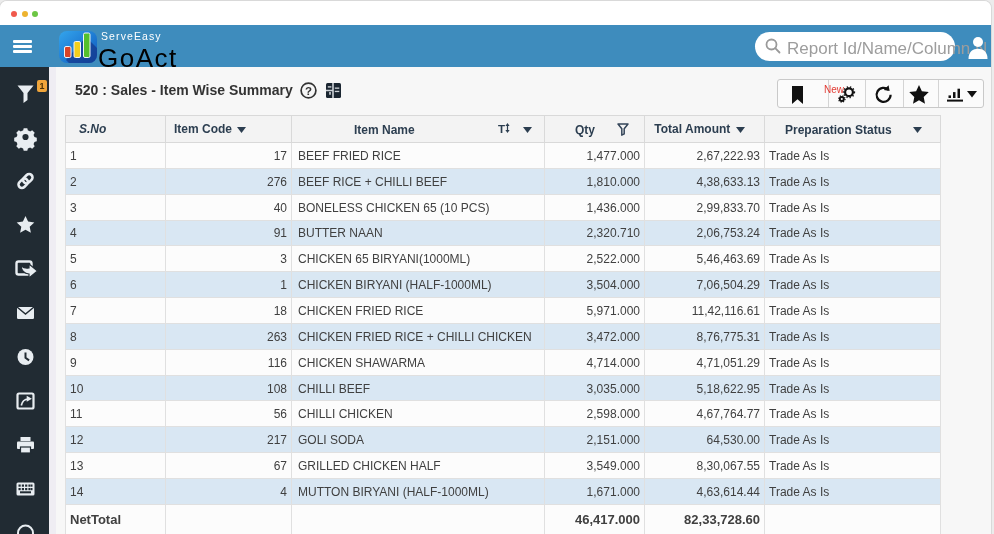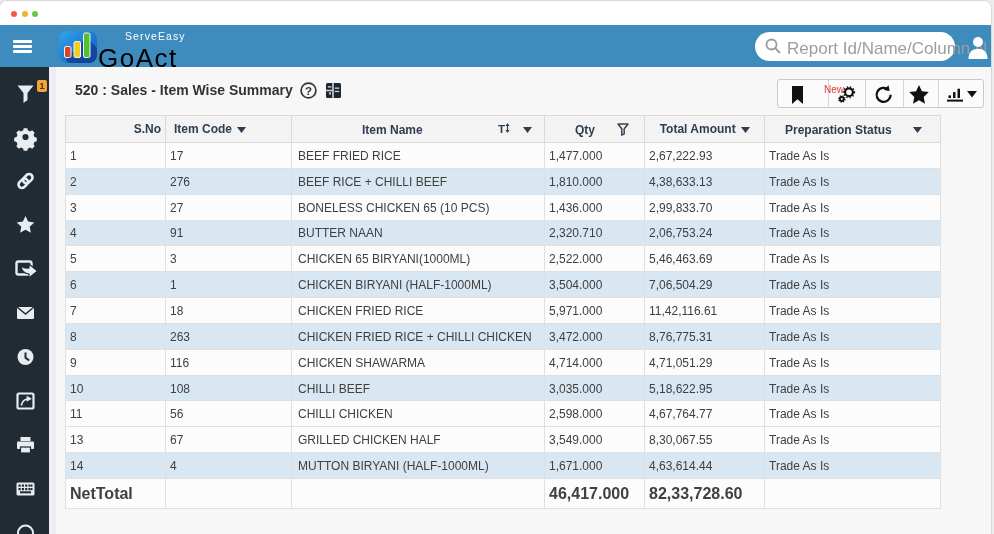--- a/index.html
+++ b/index.html
@@ -7,21 +7,21 @@
     font-family:"Liberation Sans", sans-serif; }
   #win { position:absolute; left:0; top:1px; width:991px; height:533px;
     border-radius:7px 7px 0 0; overflow:hidden; background:#f7f7f7;
     box-shadow:0 0 0 1px #d9d9d9; }
   
   #chrome { position:absolute; left:0; top:0; width:100%; height:24px; background:#fff; }
   .dot { position:absolute; top:10px; width:6px; height:6px; border-radius:50%; }
   
   #bluebar { position:absolute; left:0; top:24px; width:100%; height:42px; background:#3e8cbd; }
   .hbar { position:absolute; left:13px; width:19px; height:3px; background:#fff; border-radius:1px; }
-  #txtserve { position:absolute; left:101px; top:5.5px; color:#fff; font-size:10.5px; letter-spacing:1.1px; line-height:1;margin-left:24px; }
+  #txtserve { position:absolute; left:101px; top:5.5px; color:#fff; font-size:10.5px; letter-spacing:1.1px; line-height:1; }
   #txtgoact { position:absolute; left:98px; top:20px; color:#000000; font-size:26px; letter-spacing:1.5px; line-height:1; }
   
   #search { position:absolute; left:755px; top:7px; width:200px; height:29px; background:#fff;
     border-radius:15px; }
   #search span { position:absolute; left:32px; top:7px; font-size:17px; color:#9d9d9d; white-space:nowrap; }
   
   #sidebar { position:absolute; left:0; top:66px; width:49px; height:468px; background:#212b33; }
   #badge { position:absolute; left:37px; top:13px; width:10px; height:12px; background:#efa53b;
     border-radius:2px; color:#4c3206; font-size:9px; font-weight:bold; line-height:12px; text-align:center; }
   
@@ -32,24 +32,24 @@
   #btns { position:absolute; left:777px; top:78px; width:207px; height:29px; background:#fbfbfb;
     border:1px solid #c9c9c9; border-radius:3px; }
   .bdiv { position:absolute; top:0; width:1px; height:27px; background:#d4d4d4; }
   
   #tbl { position:absolute; left:65px; top:114px; border-collapse:collapse; table-layout:fixed;
     background:#fcfcfc; font-size:12px; color:#404040; }
   #tbl td, #tbl th { border:1px solid #e0e0e0; overflow:hidden; white-space:nowrap; padding:0 4px; }
   #tbl th { height:27px; background:#f3f3f3; color:#2c3e50; font-size:12px; border-color:#d9d9d9; }
   #tbl td { height:25.85px; padding-top:1px; }
   #tbl tr.b td { background:#d9e7f3; }
-  .ar { }
+  .ar { text-align:right; }
   #tbl td:nth-child(3) { padding-left:6px; }
   .al { text-align:left; }
-  #tbl tr.nt td { height:30px; font-weight:bold; font-size:16px; background:#fcfcfc; border-top:1px solid #cfcfcf; }
+  #tbl tr.nt td { height:30px; font-weight:bold; font-size:13px; background:#fcfcfc; border-top:1px solid #cfcfcf; }
 </style>
 </head>
 <body>
 <div id="win">
   <div id="chrome">
     <span class="dot" style="left:11px;background:#f0594c;"></span>
     <span class="dot" style="left:21.5px;background:#edb32f;"></span>
     <span class="dot" style="left:32px;background:#6cc644;"></span>
   </div>
   <div id="bluebar">
@@ -222,42 +222,42 @@
     <colgroup>
       <col style="width:100px">
         <col style="width:126px">
         <col style="width:253px">
       <col style="width:100px">
         <col style="width:120px">
         <col style="width:176px">
     </colgroup>
     <tbody>
         <tr>
-      <th class="al" style="padding-left:13px;text-align:right;">S.No</th>
+      <th class="al" style="padding-left:13px;text-align:left;font-style:italic;">S.No</th>
       <th class="al" style="padding-left:8px;text-align:left;">Item Code <svg width="9" height="6" viewBox="0 0 9 6" style="margin-left:2px;">
               <path d="M0 0 h9 l-4.5 6 z" fill="#2c3e50"></path>
             </svg></th>
       <th style="position:relative;text-align:center;">
-            <span style="position:absolute;left:70px;top:7px;">Item Name</span>
+            <span style="position:absolute;left:62px;top:7px;">Item Name</span>
         <span style="position:absolute;right:34px;top:7px;font-size:11.5px;">T<svg width="5" height="10" viewBox="0 0 5 10">
                 <path d="M2.5 0 L4.6 3 H.4 Z" fill="#2c3e50"></path>
                 <path d="M2.5 10 L4.6 7 H.4 Z" fill="#2c3e50"></path>
                 <rect x="1.9" y="2.5" width="1.2" height="5" fill="#2c3e50"></rect>
               </svg></span>
         <svg width="9" height="6" viewBox="0 0 9 6" style="position:absolute;right:12px;top:11px;">
               <path d="M0 0 h9 l-4.5 6 z" fill="#2c3e50"></path>
             </svg>
           </th>
       <th style="position:relative;text-align:right;">
             <span style="position:absolute;left:30px;top:7px;">Qty</span>
         <svg width="12" height="13" viewBox="0 0 12 13" style="position:absolute;left:72px;top:7px;">
               <path d="M1 1 h10 l-3.8 4.7 v5.2 l-2.4 1.2 v-6.4 z" fill="none" stroke="#35465a" stroke-width="1.5" stroke-linejoin="round"></path>
             </svg>
           </th>
-      <th style="text-align:right;padding-right:14px;">Total Amount <svg width="9" height="6" viewBox="0 0 9 6" style="margin-left:2px;">
+      <th style="text-align:center;padding-right:14px;">Total Amount <svg width="9" height="6" viewBox="0 0 9 6" style="margin-left:2px;">
               <path d="M0 0 h9 l-4.5 6 z" fill="#2c3e50"></path>
             </svg></th>
       <th style="position:relative;text-align:left;margin-top:24px;">
             <span style="position:absolute;left:20px;top:7px;">Preparation Status</span>
         <svg width="9" height="6" viewBox="0 0 9 6" style="position:absolute;right:18px;top:11px;">
               <path d="M0 0 h9 l-4.5 6 z" fill="#2c3e50"></path>
             </svg>
           </th>
     </tr>
     <tr>
@@ -271,21 +271,21 @@
     <tr class="b">
           <td>2</td>
           <td class="ar">276</td>
           <td>BEEF RICE + CHILLI BEEF</td>
           <td class="ar">1,810.000</td>
           <td class="ar">4,38,633.13</td>
           <td>Trade As Is</td>
         </tr>
     <tr>
           <td>3</td>
-          <td class="ar">27</td>
+          <td class="ar">40</td>
           <td>BONELESS CHICKEN 65 (10 PCS)</td>
           <td class="ar">1,436.000</td>
           <td class="ar">2,99,833.70</td>
           <td>Trade As Is</td>
         </tr>
     <tr class="b">
           <td>4</td>
           <td class="ar">91</td>
           <td>BUTTER NAAN</td>
           <td class="ar">2,320.710</td>
@@ -339,20 +339,28 @@
           <td class="ar">3,035.000</td>
           <td class="ar">5,18,622.95</td>
           <td>Trade As Is</td>
         </tr>
     <tr>
           <td>11</td>
           <td class="ar">56</td>
           <td>CHILLI CHICKEN</td>
           <td class="ar">2,598.000</td>
           <td class="ar">4,67,764.77</td>
+          <td>Trade As Is</td>
+        </tr>
+    <tr class="b">
+          <td>12</td>
+          <td class="ar">217</td>
+          <td>GOLI SODA</td>
+          <td class="ar">2,151.000</td>
+          <td class="ar">64,530.00</td>
           <td>Trade As Is</td>
         </tr>
     <tr>
           <td>13</td>
           <td class="ar">67</td>
           <td>GRILLED CHICKEN HALF</td>
           <td class="ar">3,549.000</td>
           <td class="ar">8,30,067.55</td>
           <td>Trade As Is</td>
         </tr>

